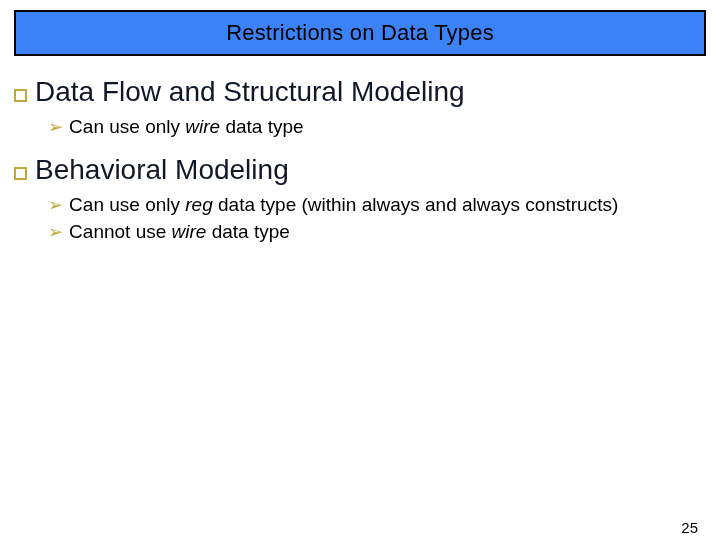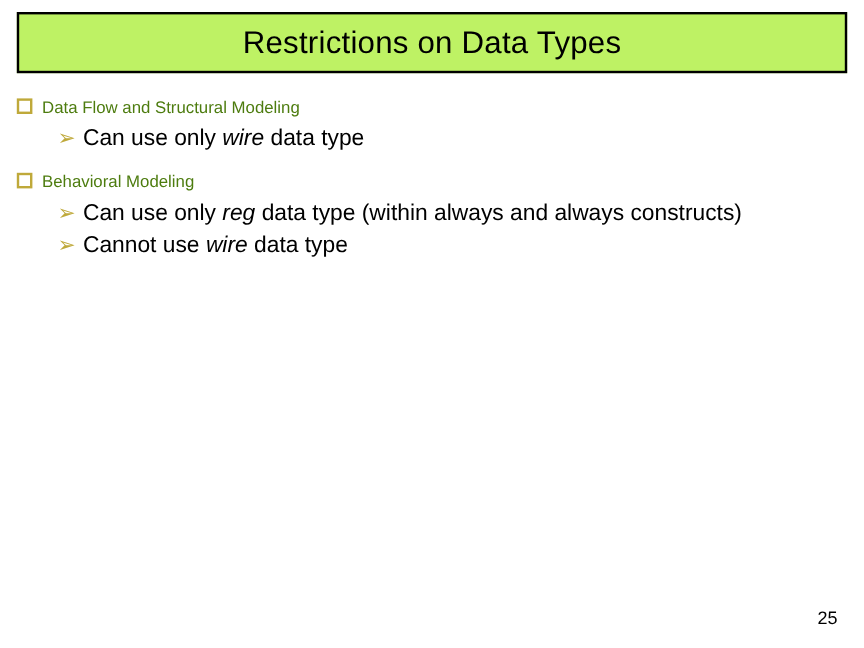--- a/index.html
+++ b/index.html
@@ -12,35 +12,35 @@
     overflow: hidden;
   }
   .slide {
     position: relative;
     width: 720px;
     height: 540px;
     box-sizing: border-box;
     padding: 10px 14px 0 14px;
   }
   .title-bar {
-    background: #bef264;
+    background: #3b82f6;
     border: 2px solid #000;
     box-sizing: border-box;
     padding: 8px 0;
     text-align: center;
-    font-size: 26px;
+    font-size: 22px;
     color: #000;
     letter-spacing: 0.2px;
   }
   .content {
     padding-top: 16px;
   }
   .section-heading {
-    font-size: 14px;
-    color: #4d7c0f;
+    font-size: 28px;
+    color: #0f172a;
     margin: 4px 0 6px 0;
   }
   .sq-bullet {
     display: inline-block;
     width: 13px;
     height: 13px;
     border: 2px solid #bfa93a;
     margin-right: 8px;
     vertical-align: -1px;
     box-sizing: border-box;
@@ -61,21 +61,21 @@
     color: #bfa93a;
     margin-right: 6px;
     font-size: 18px;
   }
   .kw {
     font-weight: normal;
     font-style: italic;
   }
   .page-num {
     position: absolute;
-    bottom: 16px;
+    bottom: 4px;
     right: 22px;
     font-size: 15px;
     color: #000;
     margin-left: 18px;
   }
 </style>
 </head>
 <body>
 
 <div class="slide">

